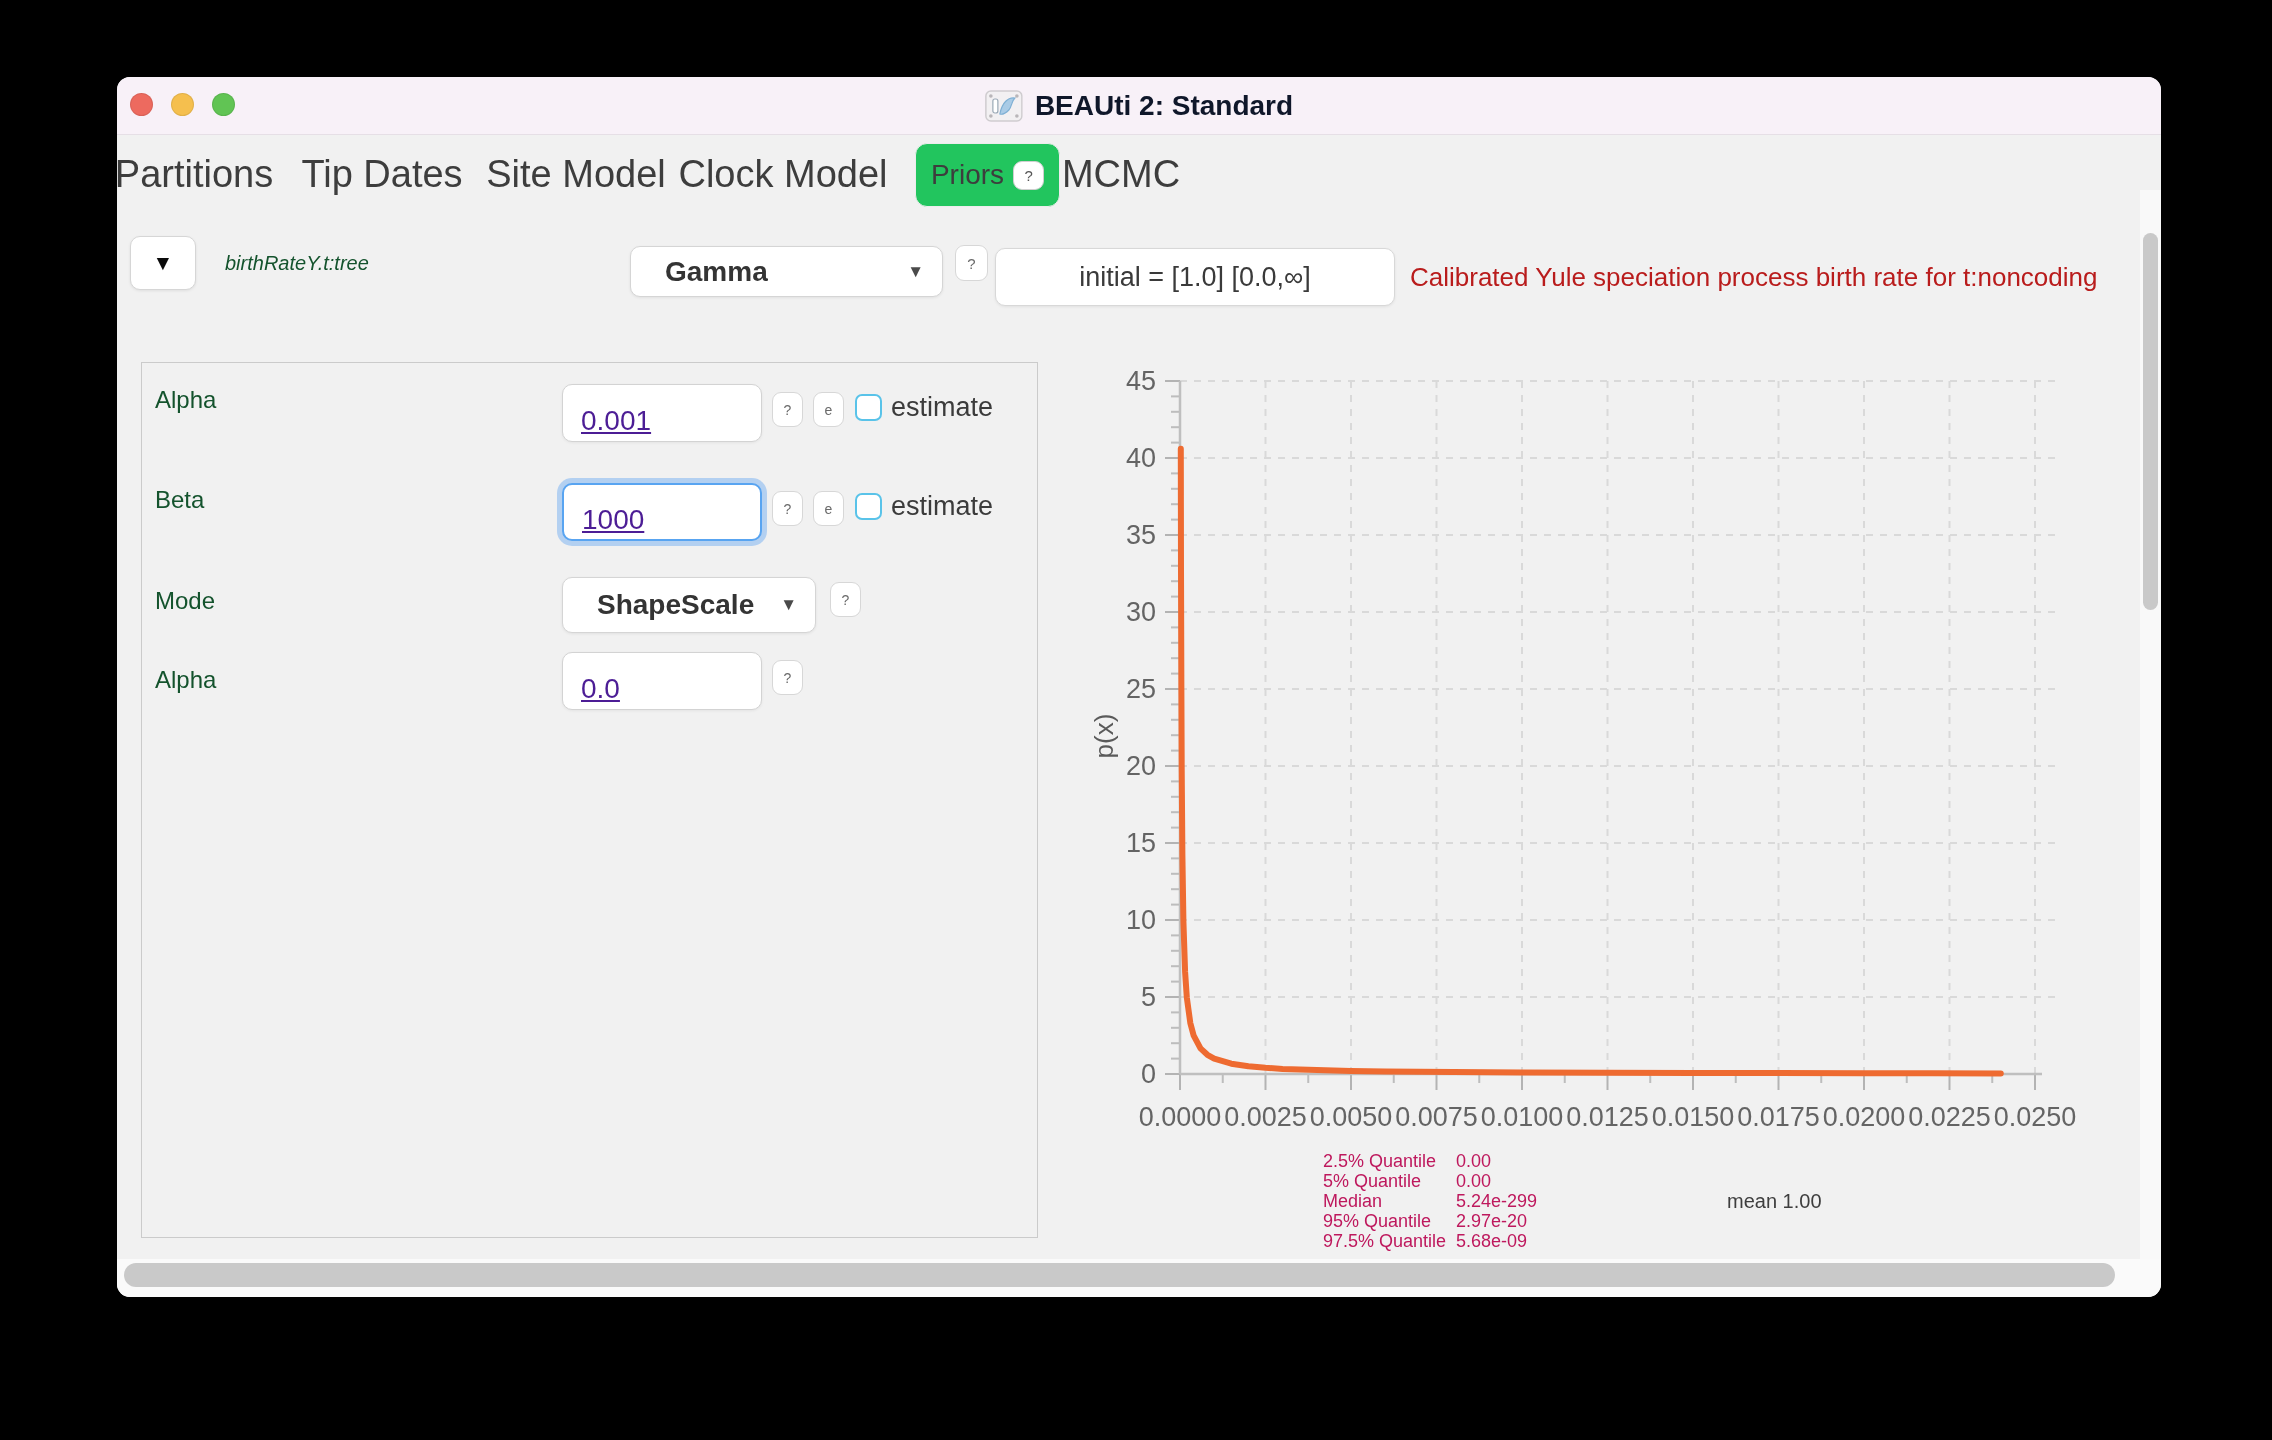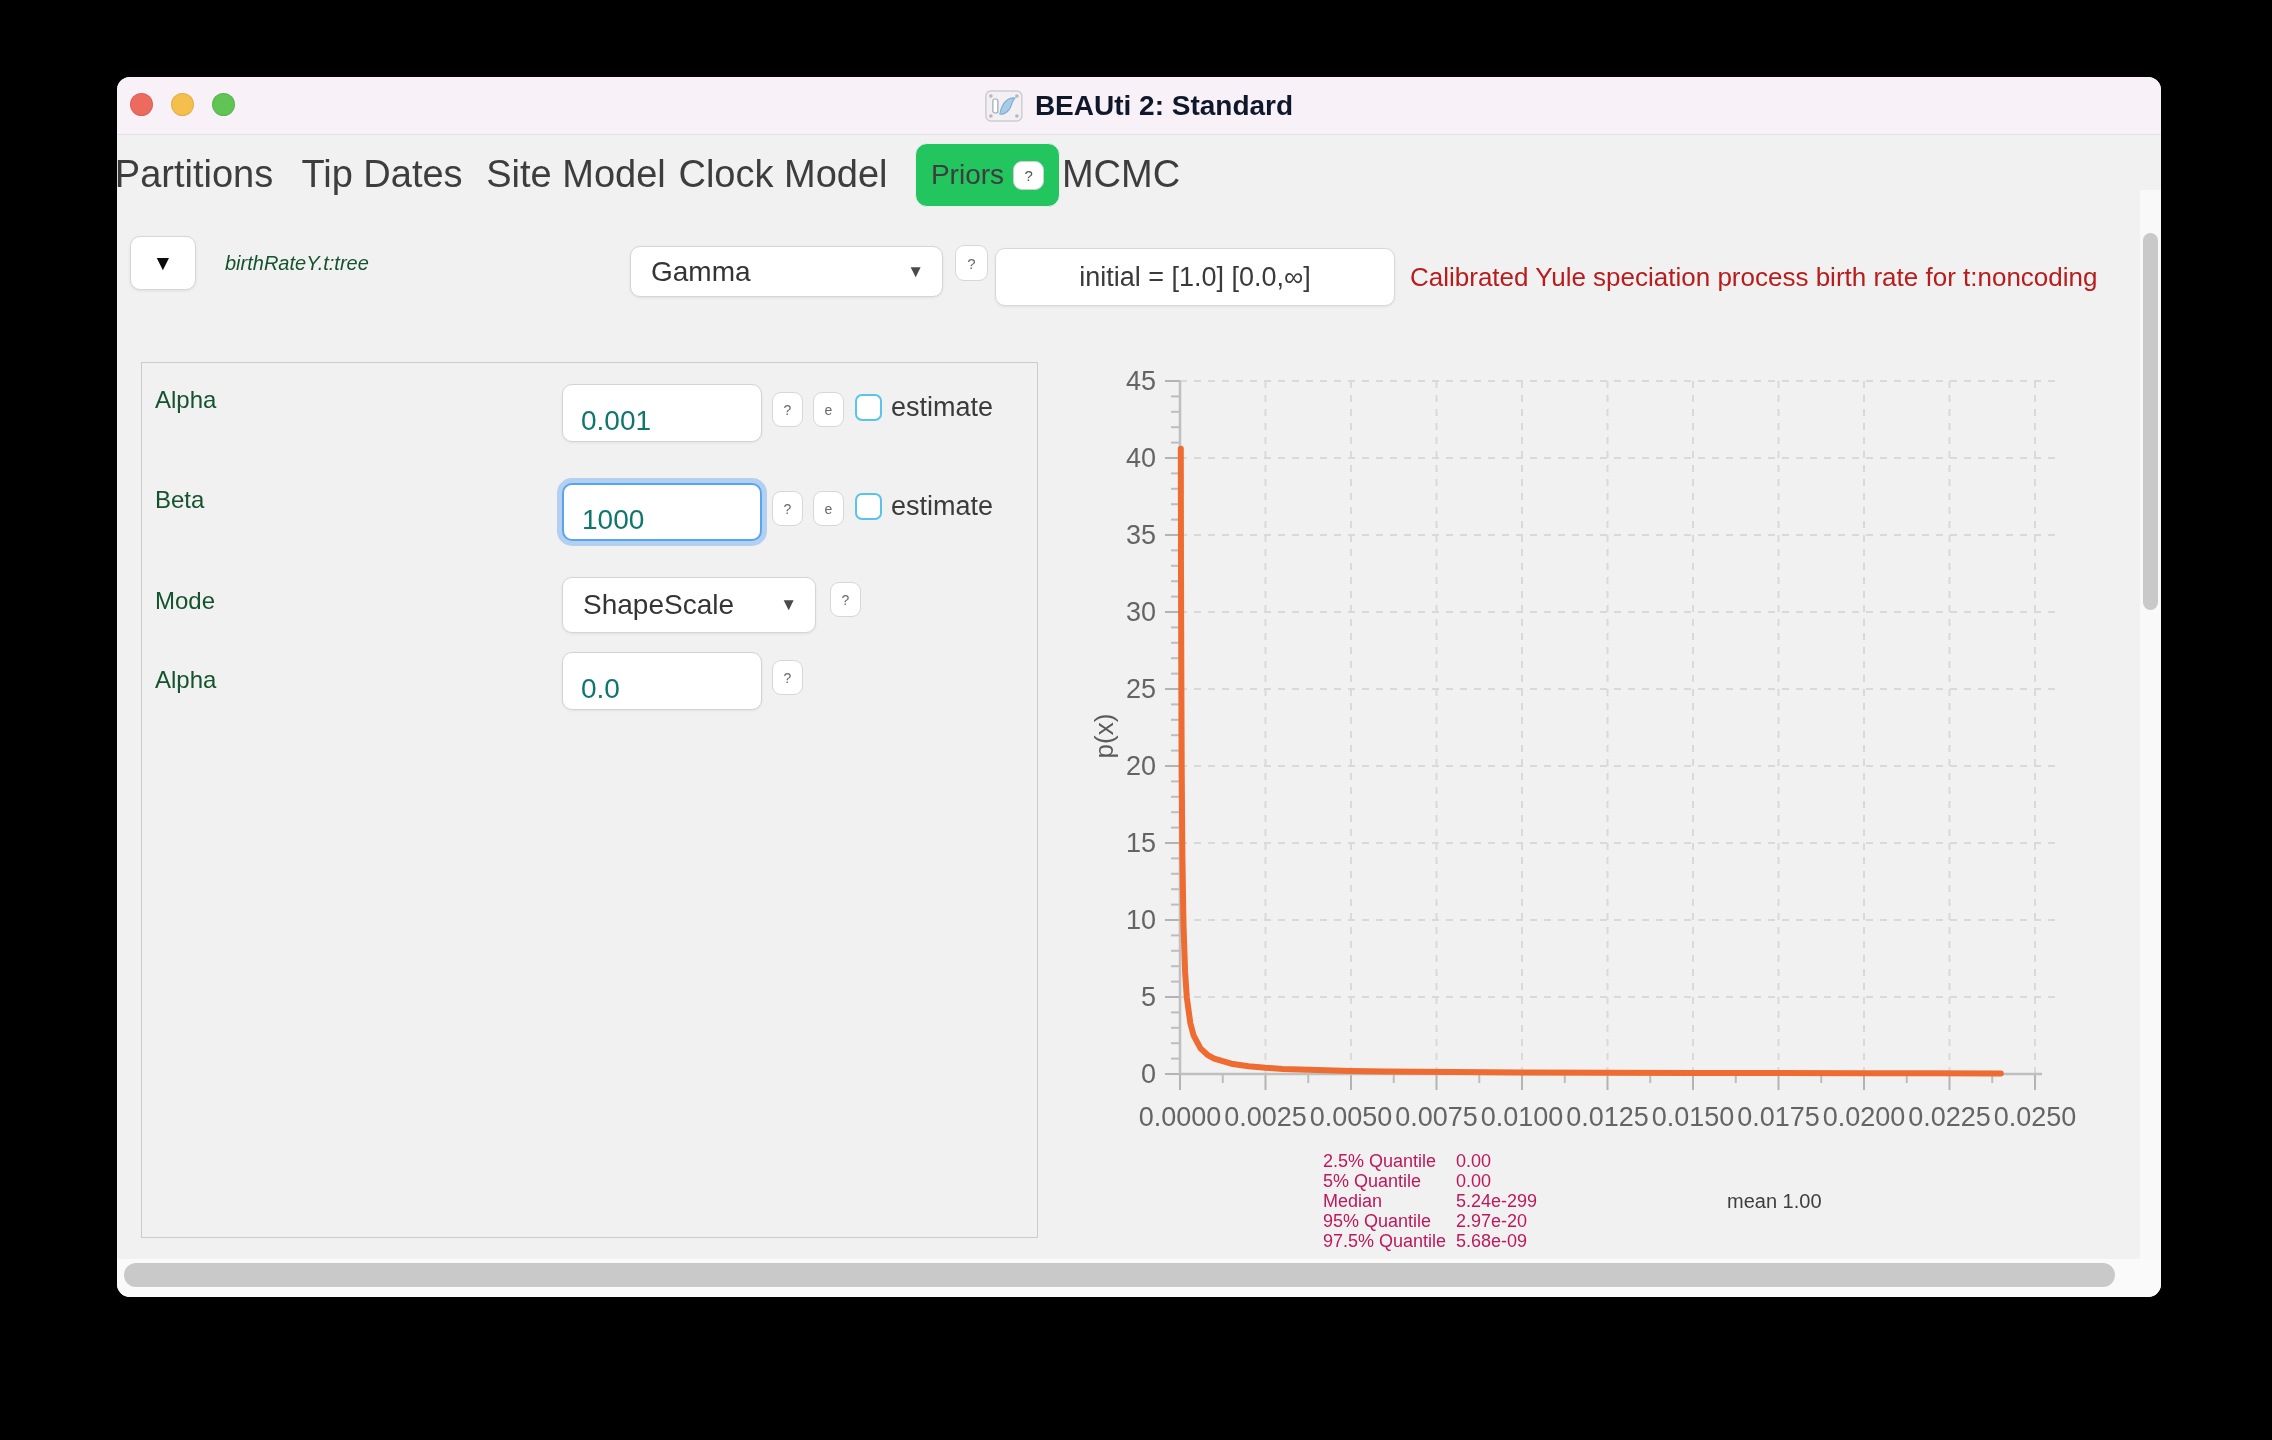--- a/index.html
+++ b/index.html
@@ -45,43 +45,43 @@
     position:absolute;left:13px;top:159px;width:66px;height:54px;background:#fff;
     border:1px solid #d6d6d6;border-radius:10px;box-sizing:border-box;
     display:flex;align-items:center;justify-content:center;font-size:21px;color:#0a0a0a;
     box-shadow:0 1px 3px rgba(0,0,0,.08);
   }
   .param-label{position:absolute;left:108px;top:159px;height:54px;line-height:54px;font-size:20px;color:#14532d;font-style:italic;}
   .select{
     position:absolute;background:#fff;border:1px solid #d5d5d5;border-radius:10px;box-sizing:border-box;
     display:flex;align-items:center;box-shadow:0 1px 3px rgba(0,0,0,.07);font-size:28px;color:#343434;
   }
-  .select .sel-text{padding-left:20px;flex:1;}
+  .select .sel-text{padding-left:34px;flex:1;font-weight:bold;}
   .select .chev{font-size:17px;color:#4a4a4a;padding-right:18px;}
   .dist-select{left:513px;top:169px;width:313px;height:51px;}
   .mode-select{left:445px;top:500px;width:254px;height:56px;}
   .mini-btn{
     position:absolute;width:31px;height:35px;background:#fff;border:1.5px solid #d7d7d7;border-radius:9px;
     box-sizing:border-box;display:flex;align-items:center;justify-content:center;font-size:14px;color:#6a6a6a;
   }
   .hdr-help{left:838px;top:168px;width:33px;height:36px;font-size:15px;}
   .initial-btn{
     position:absolute;left:878px;top:171px;width:400px;height:58px;background:#fff;
     border:1px solid #d8d8d8;border-radius:10px;box-sizing:border-box;
     display:flex;align-items:center;justify-content:center;font-size:27px;color:#3a3a3a;
     box-shadow:0 1px 3px rgba(0,0,0,.07);
   }
   .description{position:absolute;left:1293px;top:172px;height:56px;line-height:56px;font-size:26px;color:#b91c1c;white-space:nowrap;}
   
   .panel{position:absolute;left:24px;top:285px;width:897px;height:876px;border:1px solid #cbcbcb;box-sizing:border-box;}
   .form-label{position:absolute;font-size:24px;color:#14532d;height:30px;line-height:30px;}
   .text-field{
     position:absolute;left:445px;width:200px;height:58px;background:#fff;border:1px solid #d3d3d3;border-radius:10px;
-    box-sizing:border-box;font-size:28px;color:#0f766e;padding:16px 14px 0 18px;outline:none;
-    font-family:inherit;box-shadow:0 1px 3px rgba(0,0,0,.06);
+    box-sizing:border-box;font-size:28px;color:#4c1d95;padding:16px 14px 0 18px;outline:none;
+    font-family:inherit;box-shadow:0 1px 3px rgba(0,0,0,.06);text-decoration:underline;
   }
   .text-field.focused{border:2px solid #58a4f1;box-shadow:0 0 0 5px rgba(105,168,242,.45);}
   .estimate-cb{
     position:absolute;width:27px;height:27px;background:#fff;border:2.5px solid #59c3e9;border-radius:7px;box-sizing:border-box;
   }
   .estimate-label{position:absolute;left:774px;font-size:27px;color:#3b3b3b;height:36px;line-height:36px;}
   
   .chart-svg{position:absolute;left:950px;top:260px;}
   .stats{position:absolute;left:1206px;top:1074px;font-size:18px;color:#be185d;}
   .stat-row{display:flex;height:20px;line-height:20px;}

